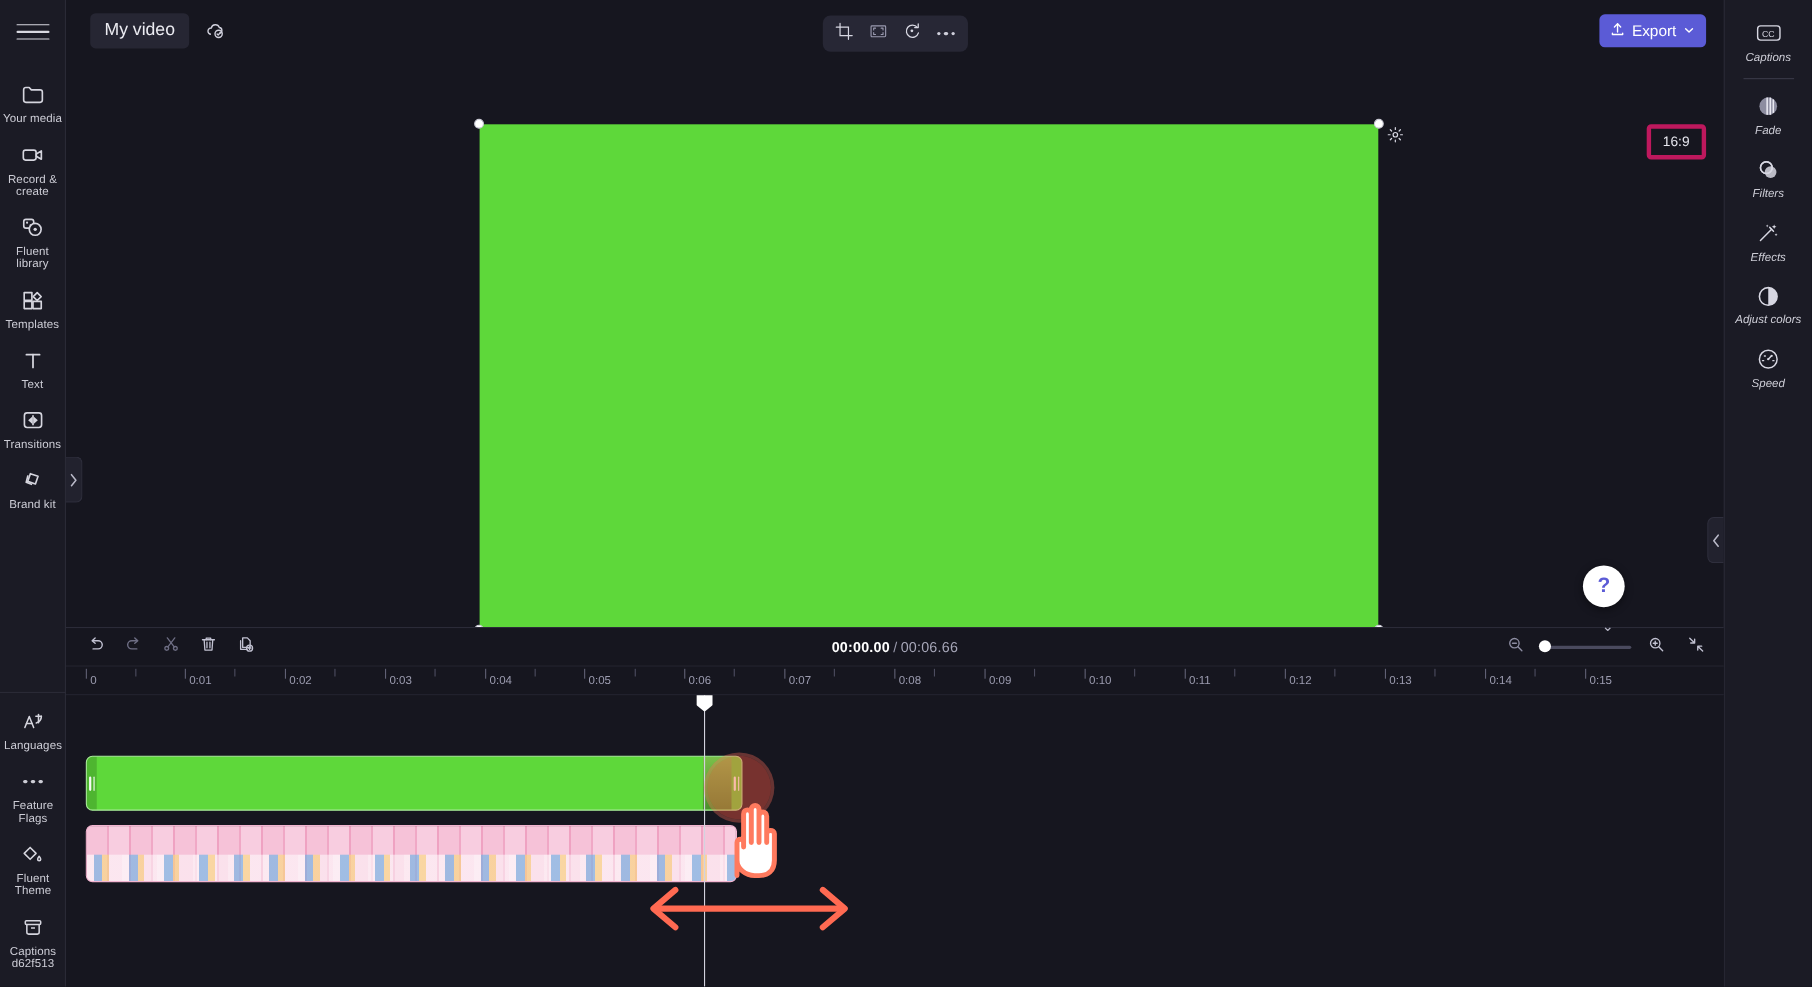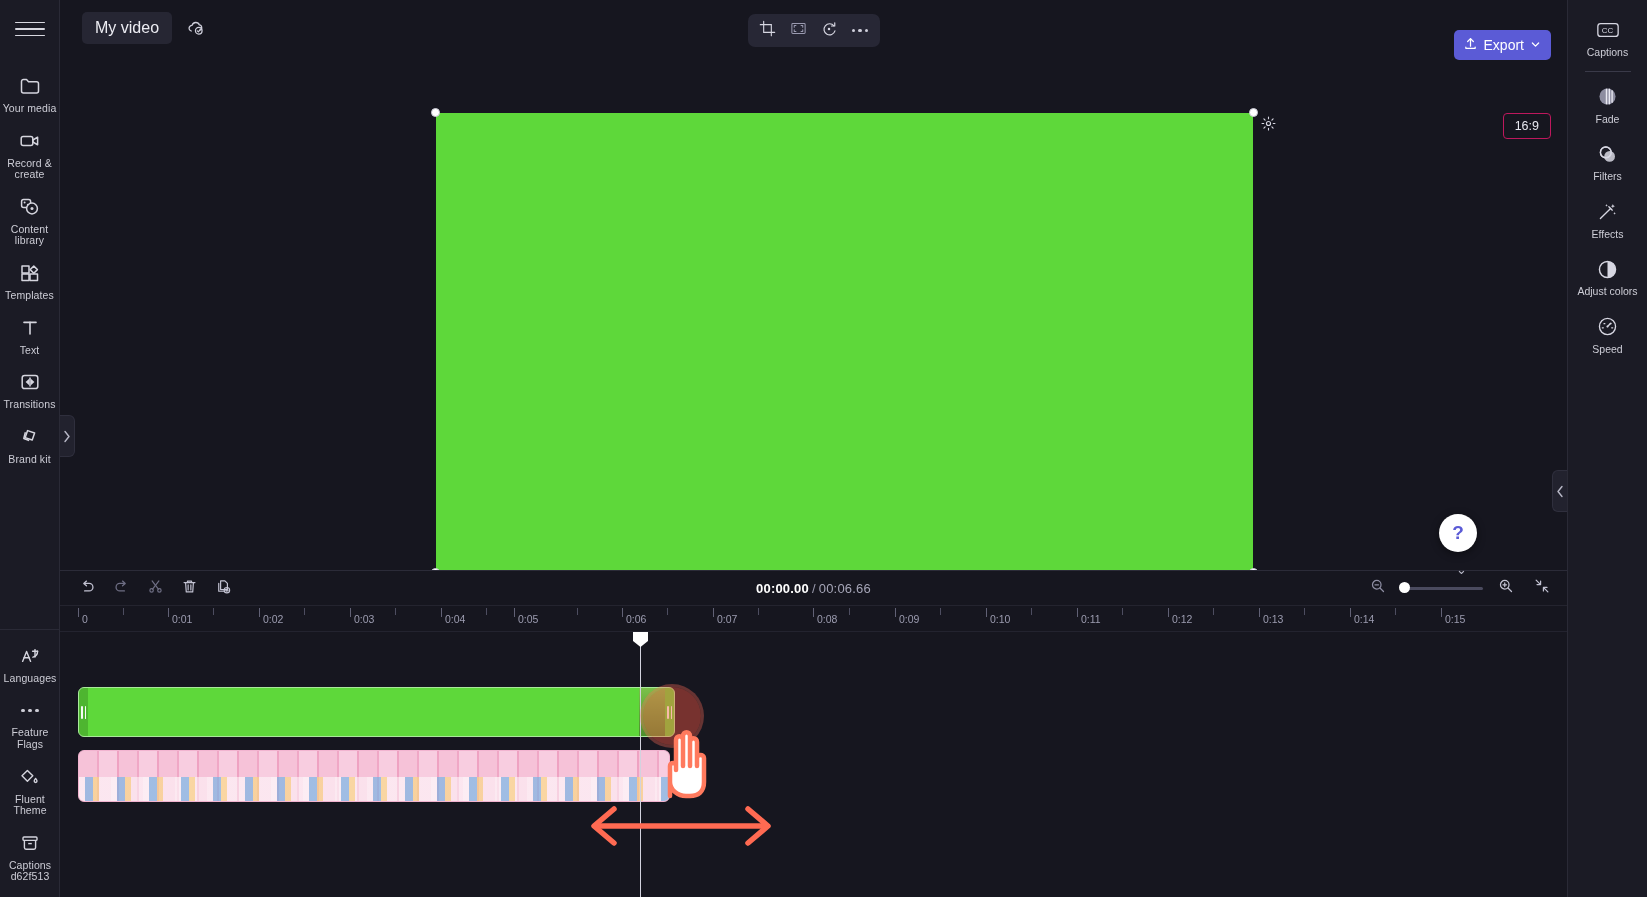--- a/index.html
+++ b/index.html
@@ -111,21 +111,21 @@
   .h-bl { left: -5px; bottom: -5px; }
   .h-br { right: -5px; bottom: -5px; }
   .gear-btn {
     position: absolute; right: -26px; top: 1px;
     width: 22px; height: 22px; display: flex; align-items: center; justify-content: center;
     cursor: pointer;
   }
 
   .ratio-chip {
     position: absolute; right: 16px; top: 58px;
-    border: 1px solid #be185d; border-radius: 4px;
+    border: 4px solid #be185d; border-radius: 4px;
     background: transparent; color: #e7e7ef;
     font-size: 12.5px; padding: 5px 11px; cursor: pointer;
   }
 
   .player-bar {
     position: absolute; left: 0; right: 0; bottom: 8px; height: 44px;
     display: flex; align-items: center;
   }
   .cc-btn { position: absolute; left: 382px; top: 4px; width: 34px; height: 26px; cursor: pointer;
             display:flex; align-items:center; justify-content:center; }
@@ -163,31 +163,31 @@
     width: 80px; flex: 0 0 80px; height: 897px;
     background: #1b1b25; border-left: 1px solid #2a2a36;
     display: flex; flex-direction: column; align-items: center;
     padding-top: 8px;
   }
   .rr-item {
     width: 80px; padding: 9px 4px 7px;
     display: flex; flex-direction: column; align-items: center; gap: 4px;
     cursor: pointer; text-align: center;
   }
-  .rr-item .rr-label { font-size: 10.5px; line-height: 11.6px; color: #cdcdd6; }
+  .rr-item .rr-label { font-size: 10.5px; line-height: 11.6px; color: #cdcdd6; font-style: italic; }
   .rr-sep { width: 46px; height: 1px; background: #3a3a49; margin: 5px 0 3px; }
 
   
   .export-btn {
     position: absolute; right: 96px; top: 13px;
     background: #5b5bd6; color: #fff;
     border-radius: 5px; height: 30px;
     display: flex; align-items: center; gap: 6px;
     padding: 0 10px 0 9px;
-    font-size: 14px; cursor: pointer; z-index: 8; margin-top: 17px;
+    font-size: 14px; cursor: pointer; z-index: 8;
   }
 
   
   .timeline {
     position: absolute; left: 60px; right: 80px; bottom: 0;
     height: 327px;
     background: #16161f;
     border-top: 1px solid #2b2b38;
     display: flex; flex-direction: column;
   }
@@ -315,21 +315,21 @@
       <div class="rail-item">
         <span class="rail-icon">
           <svg width="24" height="24" viewBox="0 0 24 24" fill="none" stroke="#d5d5de" stroke-width="1.5">
             <rect x="3.6" y="4.4" width="9" height="8" rx="2"></rect>
             <circle cx="6.6" cy="7.4" r="1" fill="#d5d5de" stroke="none"></circle>
             <circle cx="9.8" cy="9.8" r="1" fill="#d5d5de" stroke="none"></circle>
             <circle cx="14" cy="13.5" r="5.4" fill="#1b1b25"></circle>
             <circle cx="14" cy="13.5" r="1.5" fill="#d5d5de" stroke="none"></circle>
           </svg>
         </span>
-        <span class="ri-label">Content library</span>
+        <span class="ri-label">Fluent library</span>
       </div>
 
       <div class="rail-item">
         <span class="rail-icon">
           <svg width="24" height="24" viewBox="0 0 24 24" fill="none" stroke="#d5d5de" stroke-width="1.5" stroke-linejoin="round">
             <rect x="4" y="5" width="7" height="7"></rect>
             <rect x="4" y="13" width="7" height="6.5"></rect>
             <rect x="12" y="13" width="7.5" height="6.5"></rect>
             <path d="M12.2 8.6l3.6-3.6 3.6 3.6-3.6 3.6z"></path>
           </svg>
@@ -772,21 +772,21 @@
       <div class="tick minor" style="left:335px">
           <div class="bar"></div>
         </div>
       <div class="tick" style="left:381px">
           <div class="bar"></div>
           <div class="lbl">0:04</div>
         </div>
       <div class="tick minor" style="left:426px">
           <div class="bar"></div>
         </div>
-      <div class="tick" style="left:454px">
+      <div class="tick" style="left:471px">
           <div class="bar"></div>
           <div class="lbl">0:05</div>
         </div>
       <div class="tick minor" style="left:517px">
           <div class="bar"></div>
         </div>
       <div class="tick" style="left:562px">
           <div class="bar"></div>
           <div class="lbl">0:06</div>
         </div>

